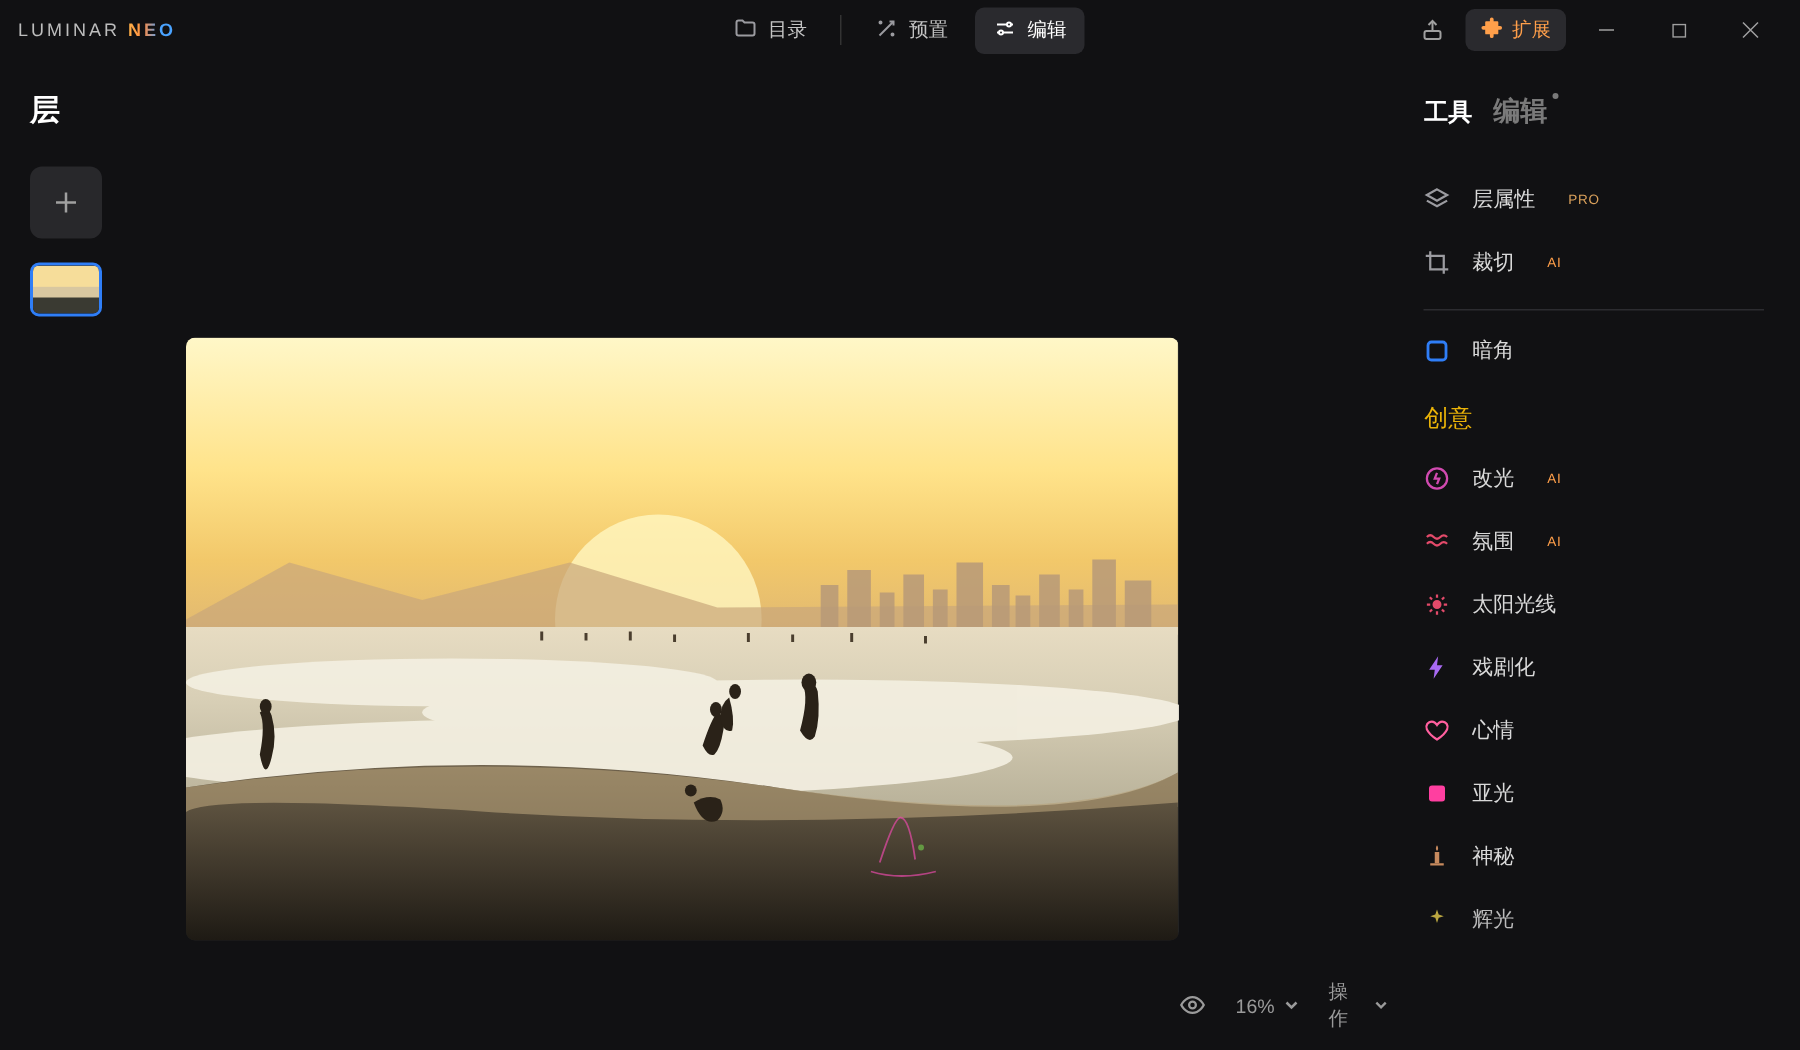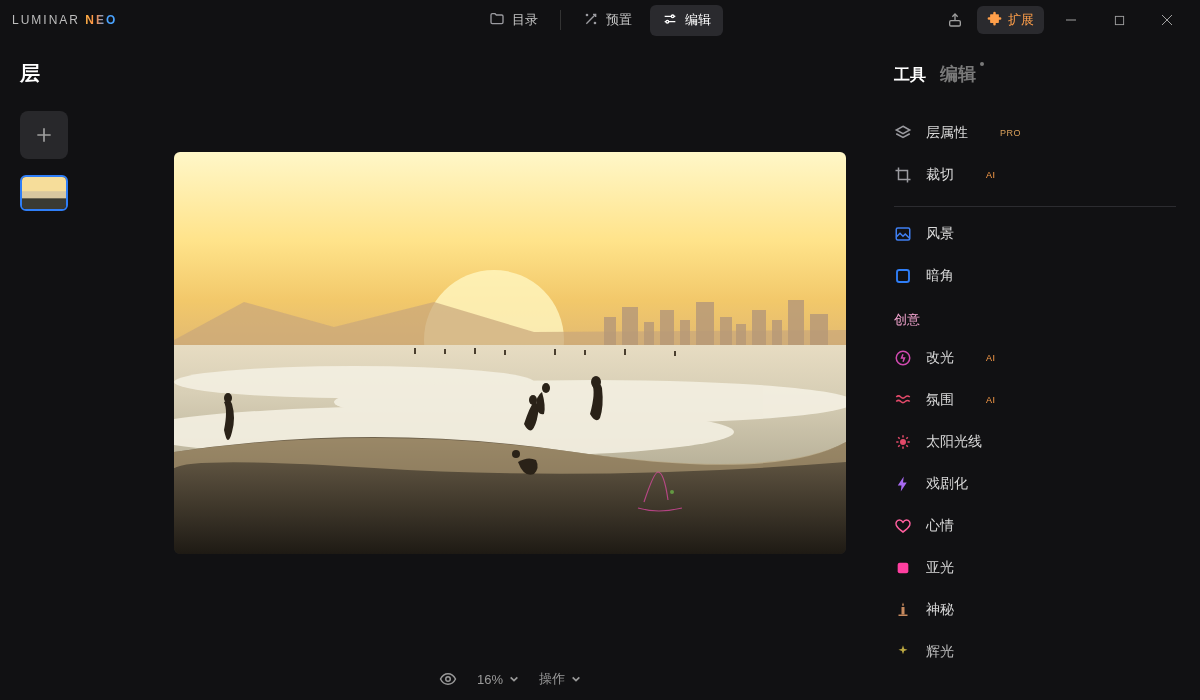--- a/index.html
+++ b/index.html
@@ -20,38 +20,38 @@
 .winctrl { width:42px; height:32px; display:flex; align-items:center; justify-content:center; color:#a0a0a0; cursor:pointer; }
 
 
 .main { position:absolute; top:40px; left:0; right:0; bottom:0; display:flex; }
 .leftcol { width:150px; padding:20px 0 0 20px; }
 .leftcol h2 { font-size:20px; color:#fff; font-weight:600; margin-bottom:24px; }
 .add-layer { width:48px; height:48px; background:#28282b; border-radius:8px; display:flex; align-items:center; justify-content:center; cursor:pointer; margin-bottom:16px; }
 .add-layer svg { color:#a0a0a0; }
 .layer-thumb { width:48px; height:36px; border-radius:6px; border:2px solid #2f7ef7; overflow:hidden; cursor:pointer; }
 
-.center { flex:1; display:flex; flex-direction:column; align-items:center; padding-top:112px; }
+.center { flex:1; display:flex; flex-direction:row; align-items:center; padding-top:112px; }
 .canvas-wrap { width:672px; height:402px; border-radius:6px; overflow:hidden; background:#222; position:relative; }
 .bottombar { margin-top:auto; padding-bottom:12px; display:flex; align-items:center; gap:20px; color:#9a9a9a; font-size:13px; }
 .bottombar .bi { display:flex; align-items:center; gap:6px; cursor:pointer; }
 
 .rightcol { width:330px; padding:22px 24px 0 24px; overflow:hidden; }
 .rtabs { display:flex; align-items:baseline; gap:14px; margin-bottom:26px; }
 .rtabs .t1 { font-size:16px; color:#fff; font-weight:700; }
 .rtabs .t2 { font-size:18px; color:#7a7a7a; font-weight:600; cursor:pointer; position:relative; }
 .rtabs .t2::after { content:""; width:4px; height:4px; background:#7a7a7a; border-radius:2px; position:absolute; top:0; right:-8px; }
 
 .tool-list { display:flex; flex-direction:column; }
 .tool-item { display:flex; align-items:center; gap:14px; padding:12px 0; cursor:pointer; font-size:14px; color:#d9d9d9; }
 .tool-item .ticon { width:18px; height:18px; display:flex; align-items:center; justify-content:center; flex:0 0 18px; }
-.tool-item .badge { font-size:9px; letter-spacing:0.5px; margin-left:18px; }
+.tool-item .badge { font-size:9px; letter-spacing:0.5px; margin-left:8px; }
 .badge.pro  { color:#d9a05b; }
 .badge.ai   { color:#ff9f4a;text-align:right; }
-.section-label { color:#f9a8d4; font-size:13px; padding:14px 0 8px 0; }
+.section-label { color:#eab308; font-size:16px; padding:14px 0 8px 0; }
 .sep { border-top:1px solid #2c2c30; margin:10px 0 6px 0; }
 
 
 .c-gray   { color:#9b9ba0; }
 .c-blue   { color:#3f7ff2; }
 .c-bluebox{ color:#2f7ef7; }
 .c-mag    { color:#d14ab0; }
 .c-redw   { color:#e34a6a; }
 .c-purple { color:#a86af2; }
 .c-pink   { color:#ff5f9e; }
@@ -286,29 +286,20 @@
               <path d="M6 2v16h16"></path>
               <path d="M2 6h16v16"></path>
             </svg>
         </span>
         <span>裁切</span>
         <span class="badge ai">AI</span>
       </div>
 
       <div class="sep"></div>
 
-      <div class="tool-item">
-        <span class="ticon c-blue">
-          <svg width="18" height="18" viewBox="0 0 24 24" fill="none" stroke="currentColor" stroke-width="2">
-              <rect x="3" y="4" width="18" height="16" rx="2"></rect>
-              <path d="M3 16l5-5 4 4 3-3 6 6"></path>
-            </svg>
-        </span>
-        <span>风景</span>
-      </div>
 
       <div class="tool-item">
         <span class="ticon c-bluebox">
           <svg width="18" height="18" viewBox="0 0 24 24" fill="none" stroke="currentColor" stroke-width="2.5">
               <rect x="4" y="4" width="16" height="16" rx="3"></rect>
             </svg>
         </span>
         <span>暗角</span>
       </div>
 

